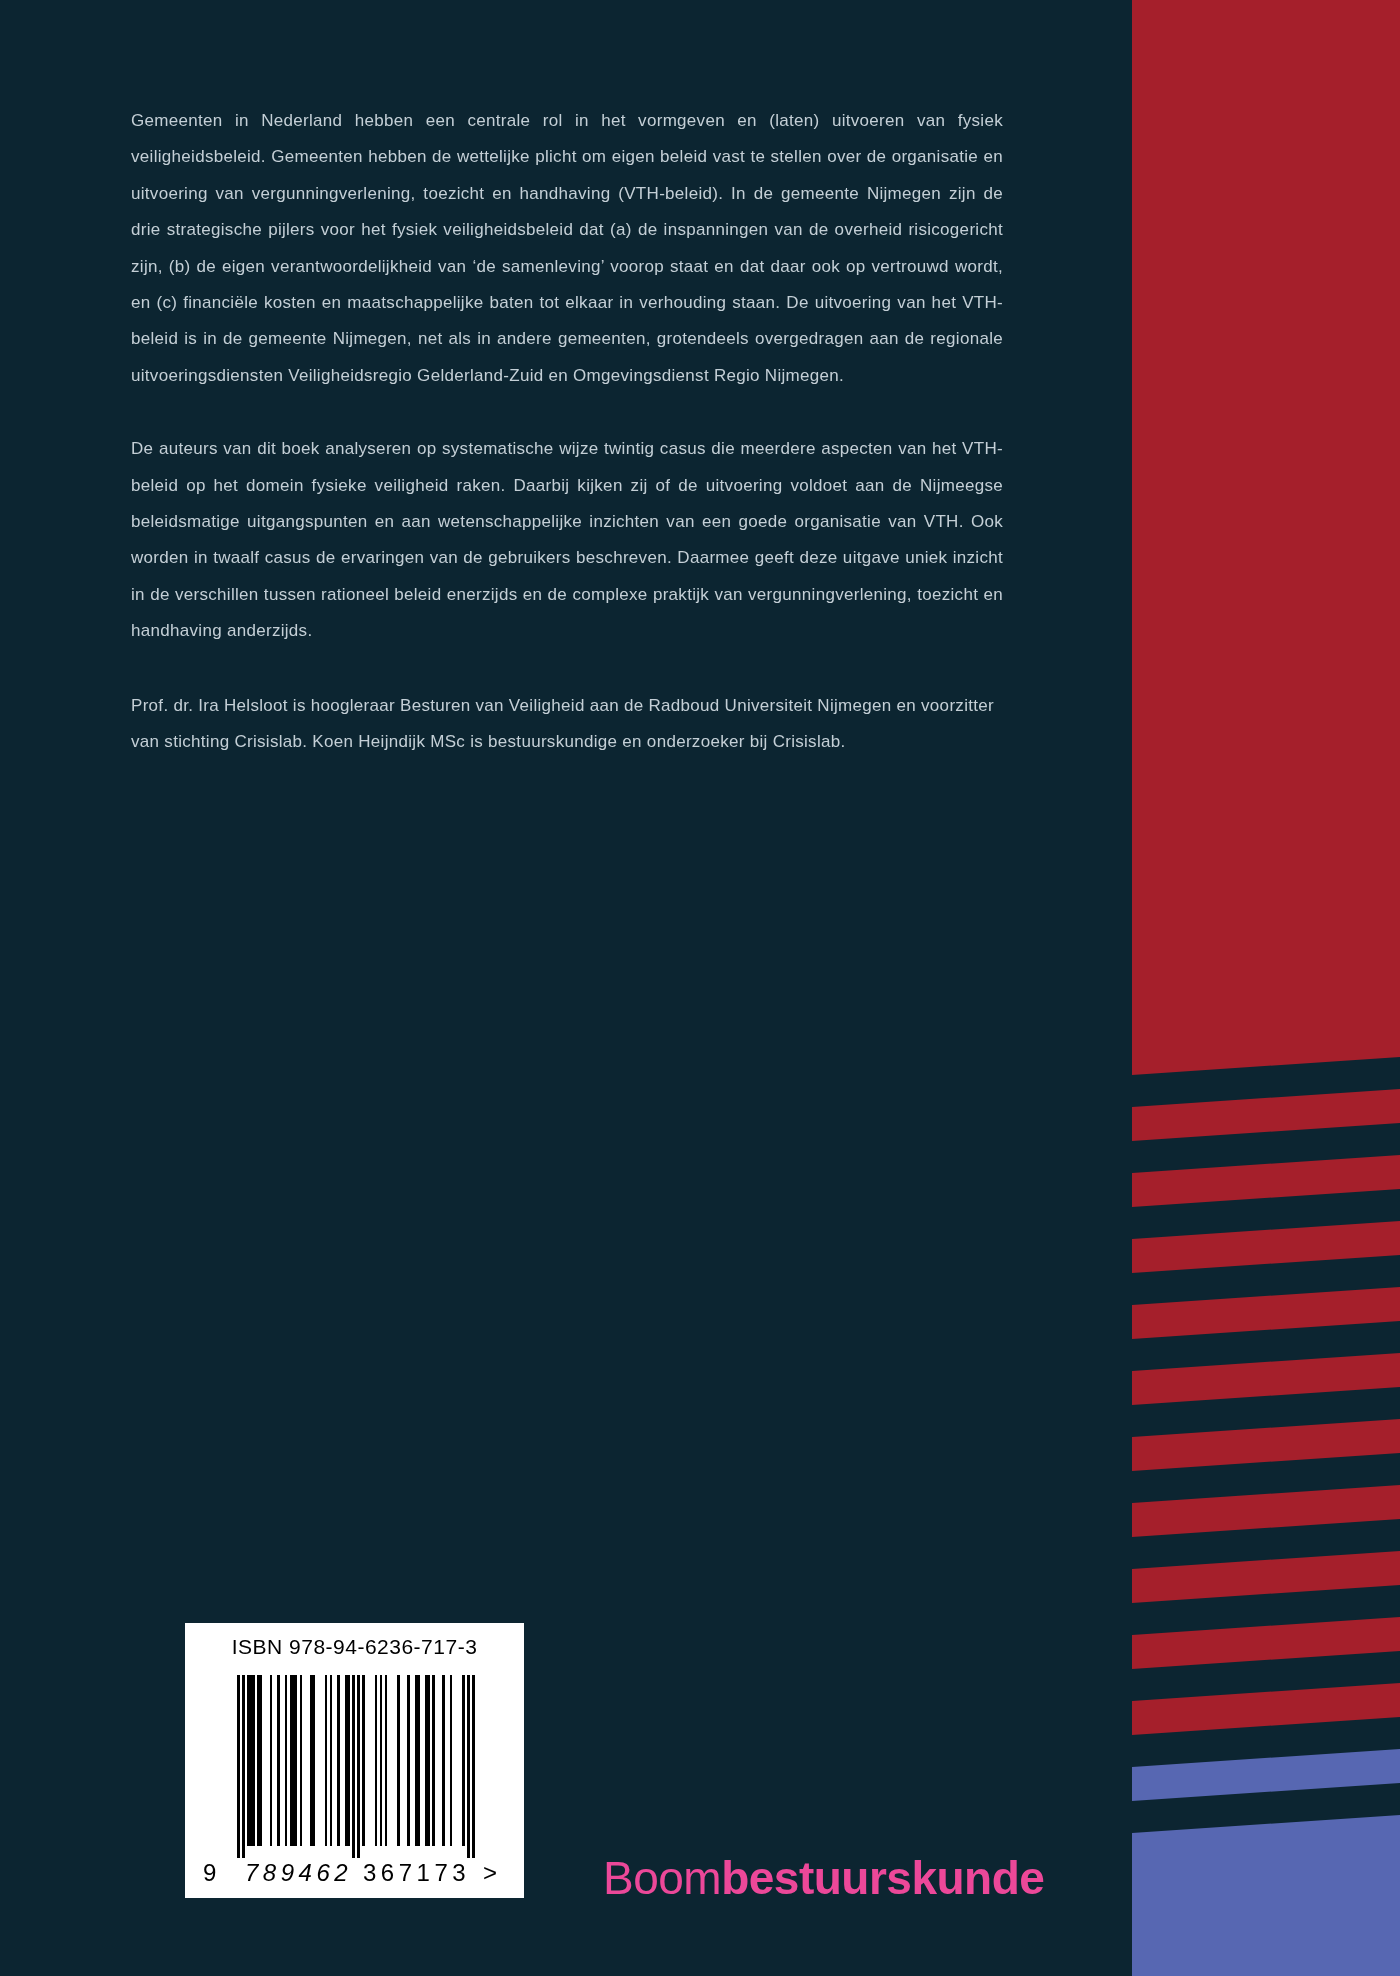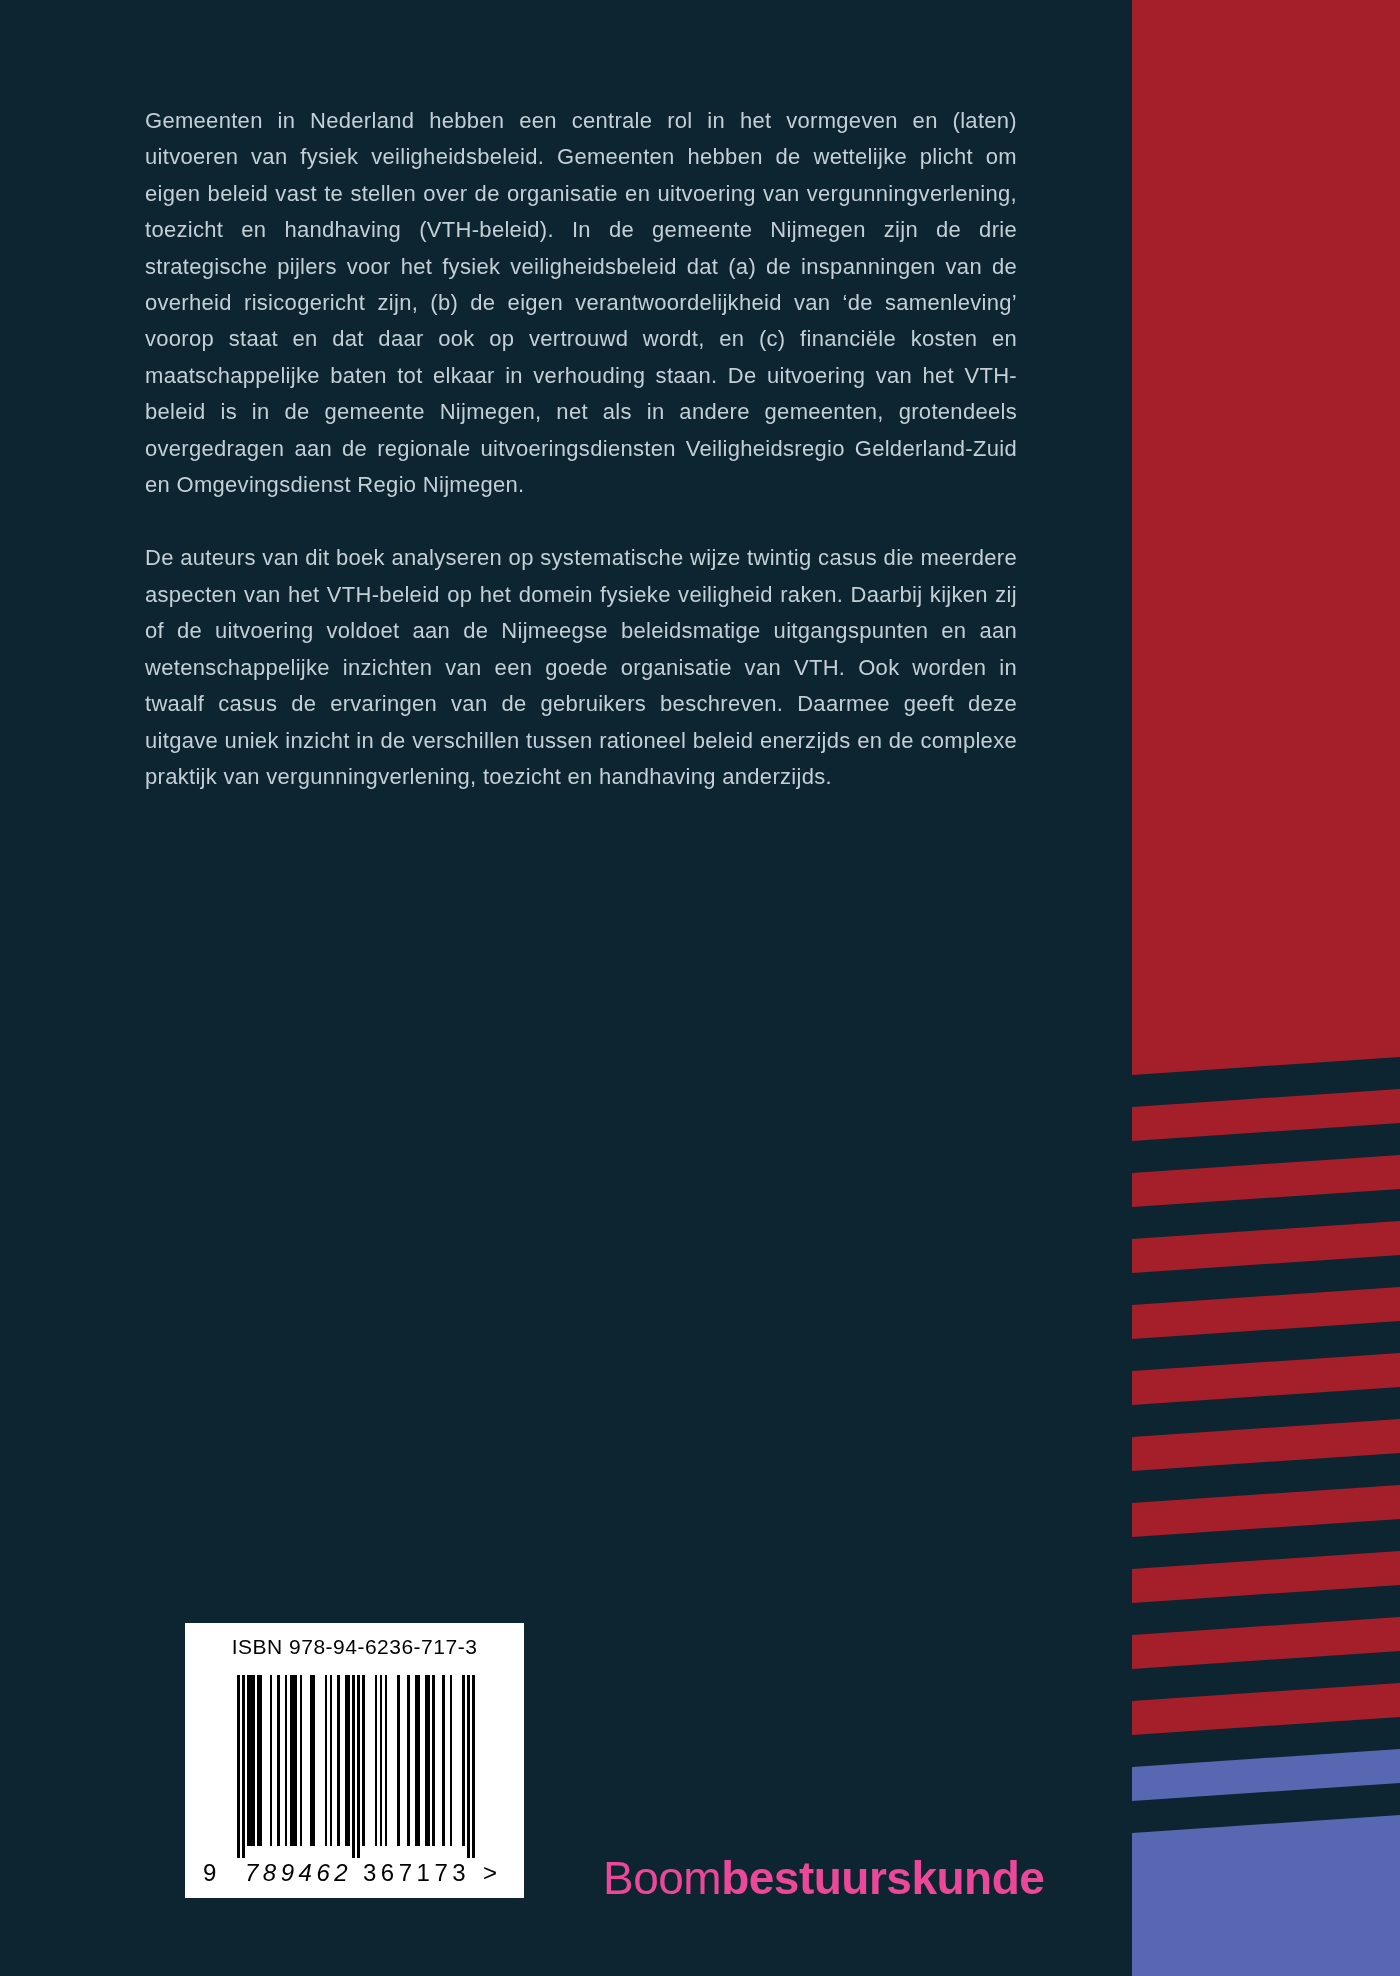--- a/index.html
+++ b/index.html
@@ -9,23 +9,23 @@
   *{margin:0;padding:0;box-sizing:border-box}
   html,body{width:1400px;height:1976px}
   body{
     background:var(--c-navy);
     position:relative;
     overflow:hidden;
     font-family:"Liberation Sans", sans-serif;
   }
   
   .blurb{
-    position:absolute; left:145px; top:103px; width:872px;
+    position:absolute; left:131px; top:103px; width:872px;
     color:var(--c-text);
-    font-size:22px; line-height:36.4px; letter-spacing:.3px;
+    font-size:17px; line-height:36.4px; letter-spacing:.3px;
     font-weight:400;
   }
   .blurb p{ text-align:justify; text-align-last:left; }
   .blurb p + p{ margin-top:37px; }
   .blurb p.bio{ text-align:left; margin-top:38px; }
   
   .band{ position:absolute; left:1132px; top:0; width:268px; height:1976px; }
   .band svg{ display:block; width:268px; height:1976px; }
   .fill-red{ fill:var(--c-red); }
   .fill-blue{ fill:var(--c-blue); }
@@ -63,20 +63,21 @@
   .logo .lg-bold{ font-weight:800; }
 </style>
 </head>
 <body>
 
 <main>
 
   <section class="blurb">
     <p>Gemeenten in Nederland hebben een centrale rol in het vormgeven en (laten) uitvoeren van fysiek veiligheidsbeleid. Gemeenten hebben de wettelijke plicht om eigen beleid vast te stellen over de organisatie en uitvoering van vergunningverlening, toezicht en handhaving (VTH-beleid). In de gemeente Nijmegen zijn de drie strategische pijlers voor het fysiek veiligheidsbeleid dat (a) de inspanningen van de overheid risicogericht zijn, (b) de eigen verantwoordelijkheid van ‘de samenleving’ voorop staat en dat daar ook op vertrouwd wordt, en (c) financiële kosten en maatschappelijke baten tot elkaar in verhouding staan. De uitvoering van het VTH-beleid is in de gemeente Nijmegen, net als in andere gemeenten, grotendeels overgedragen aan de regionale uitvoeringsdiensten Veiligheidsregio Gelderland-Zuid en Omgevingsdienst Regio Nijmegen.</p>
     <p>De auteurs van dit boek analyseren op systematische wijze twintig casus die meerdere aspecten van het VTH-beleid op het domein fysieke veiligheid raken. Daarbij kijken zij of de uitvoering voldoet aan de Nijmeegse beleidsmatige uitgangspunten en aan wetenschappelijke inzichten van een goede organisatie van VTH. Ook worden in twaalf casus de ervaringen van de gebruikers beschreven. Daarmee geeft deze uitgave uniek inzicht in de verschillen tussen rationeel beleid enerzijds en de complexe praktijk van vergunningverlening, toezicht en handhaving anderzijds.</p>
+    <p class="bio">Prof. dr. Ira Helsloot is hoogleraar Besturen van Veiligheid aan de Radboud Universiteit Nijmegen en voorzitter van stichting Crisislab. Koen Heijndijk MSc is bestuurskundige en onderzoeker bij Crisislab.</p>
   </section>
 
   <div class="band">
     <svg viewBox="0 0 268 1976" preserveAspectRatio="none">
       <polygon class="fill-red" points="0,0 268,0 268,1057 0,1075"></polygon>
       <polygon class="fill-red" points="0,1107 268,1089 268,1123 0,1141"></polygon>
       <polygon class="fill-red" points="0,1173 268,1155 268,1189 0,1207"></polygon>
       <polygon class="fill-red" points="0,1239 268,1221 268,1255 0,1273"></polygon>
       <polygon class="fill-red" points="0,1305 268,1287 268,1321 0,1339"></polygon>
       <polygon class="fill-red" points="0,1371 268,1353 268,1387 0,1405"></polygon>

